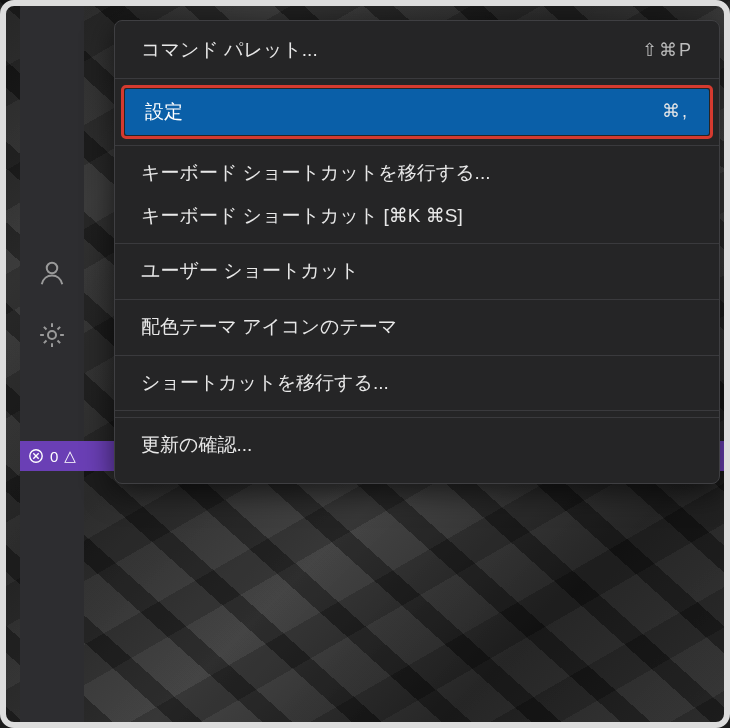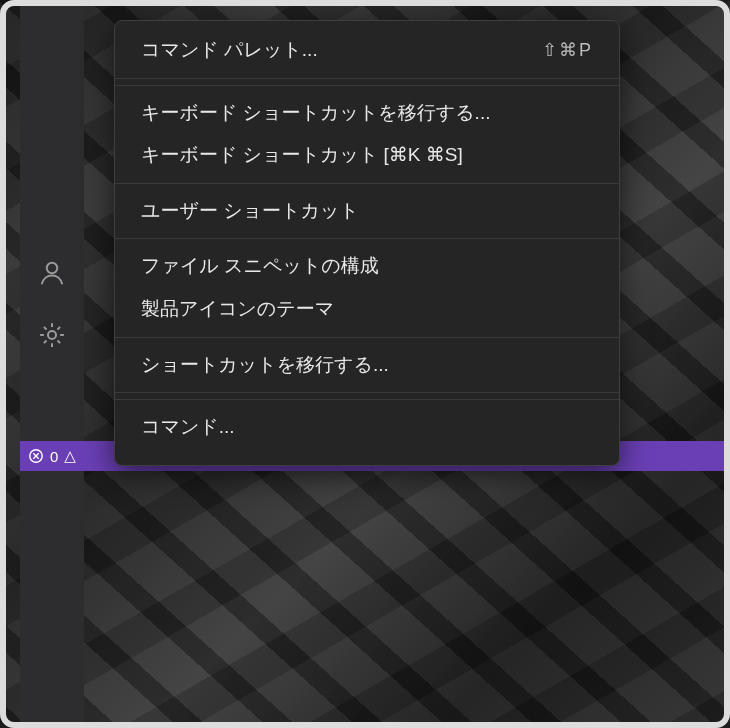--- a/index.html
+++ b/index.html
@@ -63,21 +63,21 @@
     align-items: center;
     padding-left: 8px;
     color: #fff;
     font-size: 15px;
     gap: 6px;
   }
   .status-bar svg { width: 16px; height: 16px; }
   .menu {
     position: absolute;
     left: 108px; top: 14px;
-    width: 506px;
+    width: 606px;
     background: #252526;
     border: 1px solid #3f3f42;
     border-radius: 8px;
     box-shadow: 0 8px 30px rgba(0,0,0,0.6);
     padding: 8px 0 16px 0;
   }
   .menu-item {
     display: flex;
     align-items: center;
     justify-content: space-between;
@@ -143,44 +143,47 @@
     <span>0</span>
     <span style="font-size:15px;">△</span>
   </div>
 
   <div class="menu" id="menu">
       <div class="menu-item">
         <span>コマンド パレット...</span>
         <span class="shortcut">⇧⌘P</span>
       </div>
       <div class="menu-sep"></div>
+      <div class="highlight">
+        <div class="menu-item">
+          <span>設定</span>
+          <span class="shortcut">⌘,</span>
+        </div>
+      </div>
       <div class="menu-sep"></div>
       <div class="menu-item">
         <span>キーボード ショートカットを移行する...</span>
       </div>
       <div class="menu-item">
         <span>キーボード ショートカット [⌘K ⌘S]</span>
       </div>
       <div class="menu-sep"></div>
       <div class="menu-item">
         <span>ユーザー ショートカット</span>
       </div>
       <div class="menu-sep"></div>
       <div class="menu-item">
-        <span>ファイル スニペットの構成</span>
-      </div>
-      <div class="menu-item">
-        <span>製品アイコンのテーマ</span>
+        <span>配色テーマ アイコンのテーマ</span>
       </div>
       <div class="menu-sep"></div>
       <div class="menu-item">
         <span>ショートカットを移行する...</span>
       </div>
       <div class="menu-sep"></div>
       <div class="menu-sep"></div>
       <div class="menu-item">
-        <span>コマンド...</span>
+        <span>更新の確認...</span>
       </div>
     </div>
 
 </div>
 
 <div class="frame"></div>
 
 </body></html>

